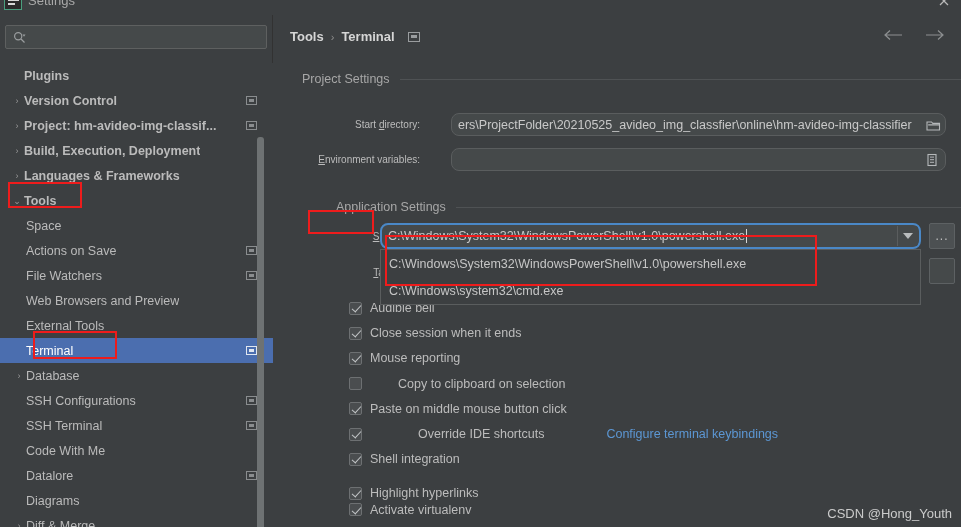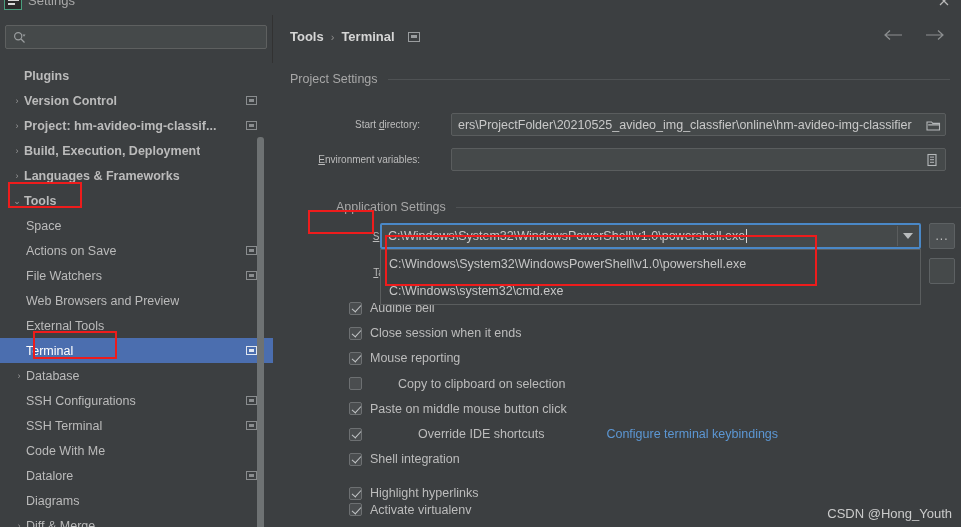--- a/index.html
+++ b/index.html
@@ -149,21 +149,21 @@
 
   .field-label {
     position: absolute; color: #bcbcbc; font-size: 10px; text-align: right;
   }
   .field-label u { text-decoration: underline; }
 
   .textfield {
     position: absolute;
     background: #45494a;
     border: 1px solid #5a5d5e;
-    border-radius: 2px;
+    border-radius: 8px;
     color: #c9c9c9; font-size: 12.5px;
     display: flex; align-items: center;
     padding: 0 6px;
     overflow: hidden; white-space: nowrap;
   }
   .textfield.focused {
     border: 2px solid #4a88c7;
     background: #45494a;
   }
   .fld-icon {
@@ -383,21 +383,21 @@
             <path d="M19 6 L2 6 M7 1.5 L2 6 L7 10.5" stroke="#8d9091" stroke-width="1.2" fill="none"></path>
           </svg>
       </span>
       <span>
         <svg width="20" height="12" viewBox="0 0 20 12">
             <path d="M1 6 L18 6 M13 1.5 L18 6 L13 10.5" stroke="#8d9091" stroke-width="1.2" fill="none"></path>
           </svg>
       </span>
     </div>
 
-    <div class="section-head" style="top:57px;">
+    <div class="section-head" style="top:57px;margin-left:12px;">
       <span>Project Settings</span>
       <span class="line"></span>
     </div>
 
     <div class="field-label" style="left:16px; top:104px; width:130px;">
       <span>Start </span><u>d</u><span>irectory:</span>
     </div>
     <div class="textfield" style="left:177px; top:98px; width:495px; height:23px;">
       <span>ers\ProjectFolder\20210525_avideo_img_classfier\online\hm-avideo-img-classifier</span>
       <span class="fld-icon">

